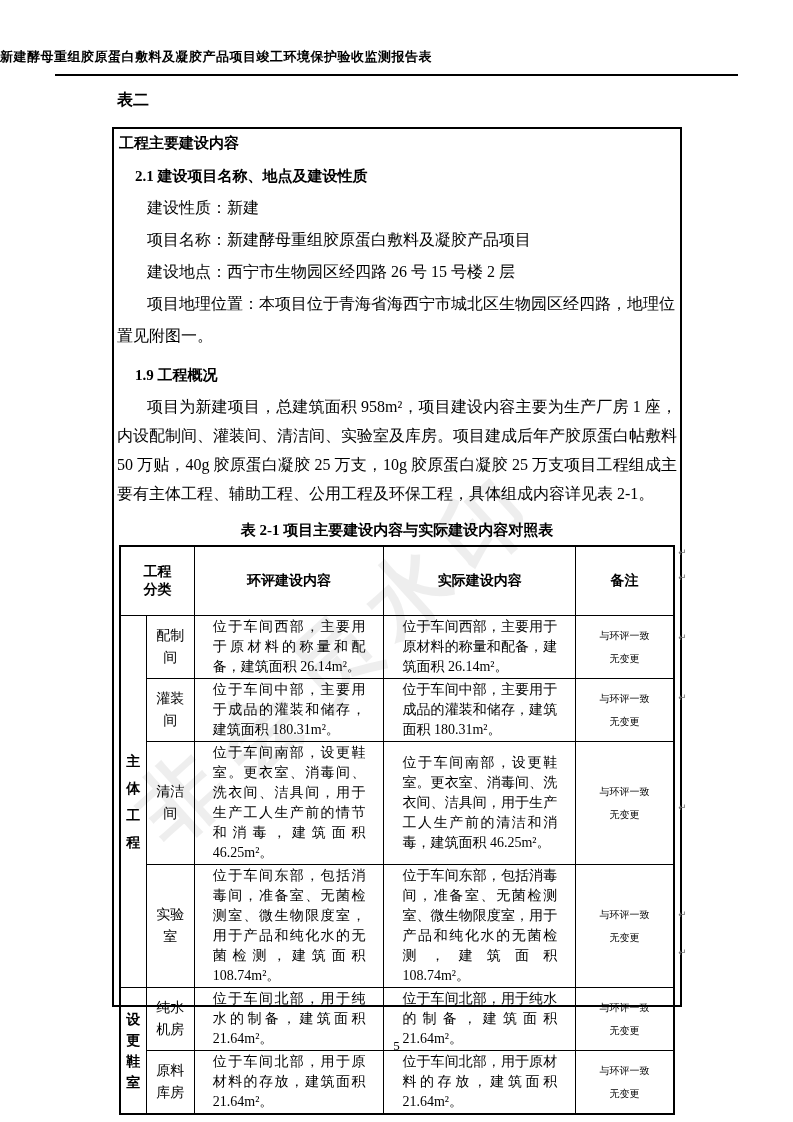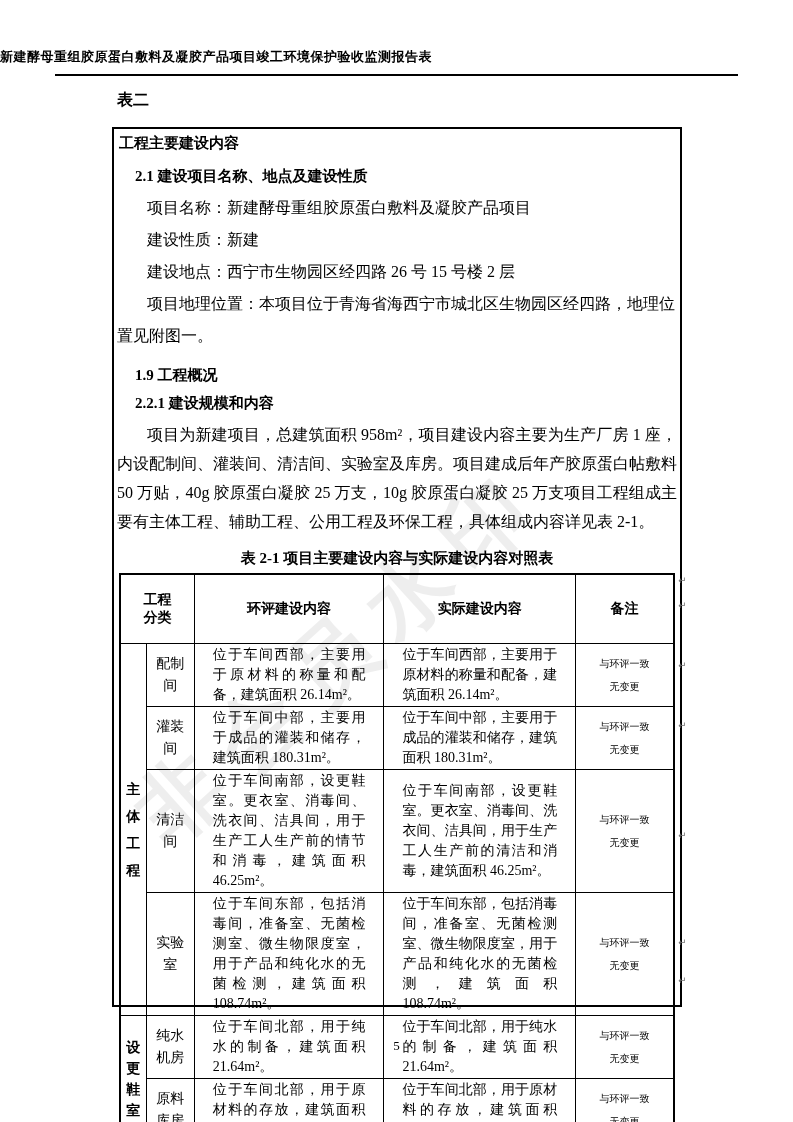--- a/index.html
+++ b/index.html
@@ -95,28 +95,27 @@
 <div class="doc-header">新建酵母重组胶原蛋白敷料及凝胶产品项目竣工环境保护验收监测报告表</div>
 <div class="header-rule"></div>
 
 <div class="table-label">表二</div>
 
 <div class="outer-box">
   <div class="box-title">工程主要建设内容</div>
 
   <div class="h-major">2.1  建设项目名称、地点及建设性质</div>
   <div class="info-block">
+    <p class="info-line">建设性质：新建</p>
     <p class="info-line">项目名称：新建酵母重组胶原蛋白敷料及凝胶产品项目</p>
-    <p class="info-line">建设性质：新建</p>
     <p class="info-line">建设地点：西宁市生物园区经四路 26 号 15 号楼 2 层</p>
     <p class="info-line">项目地理位置：本项目位于青海省海西宁市城北区生物园区经四路，地理位置见附图一。</p>
   </div>
 
   <div class="h-major">1.9  工程概况</div>
-  <div class="h-minor">2.2.1 建设规模和内容</div>
   <p class="para">项目为新建项目，总建筑面积 958m²，项目建设内容主要为生产厂房 1 座，内设配制间、灌装间、清洁间、实验室及库房。项目建成后年产胶原蛋白帖敷料 50 万贴，40g 胶原蛋白凝胶 25 万支，10g 胶原蛋白凝胶 25 万支项目工程组成主要有主体工程、辅助工程、公用工程及环保工程，具体组成内容详见表 2-1。</p>
 
   <div class="tbl-title">表 2-1  项目主要建设内容与实际建设内容对照表</div>
 
   <div class="tbl-wrap">
     <table class="cmp">
       <colgroup>
         <col style="width:26px">
           <col style="width:48px">
         <col style="width:189px">

